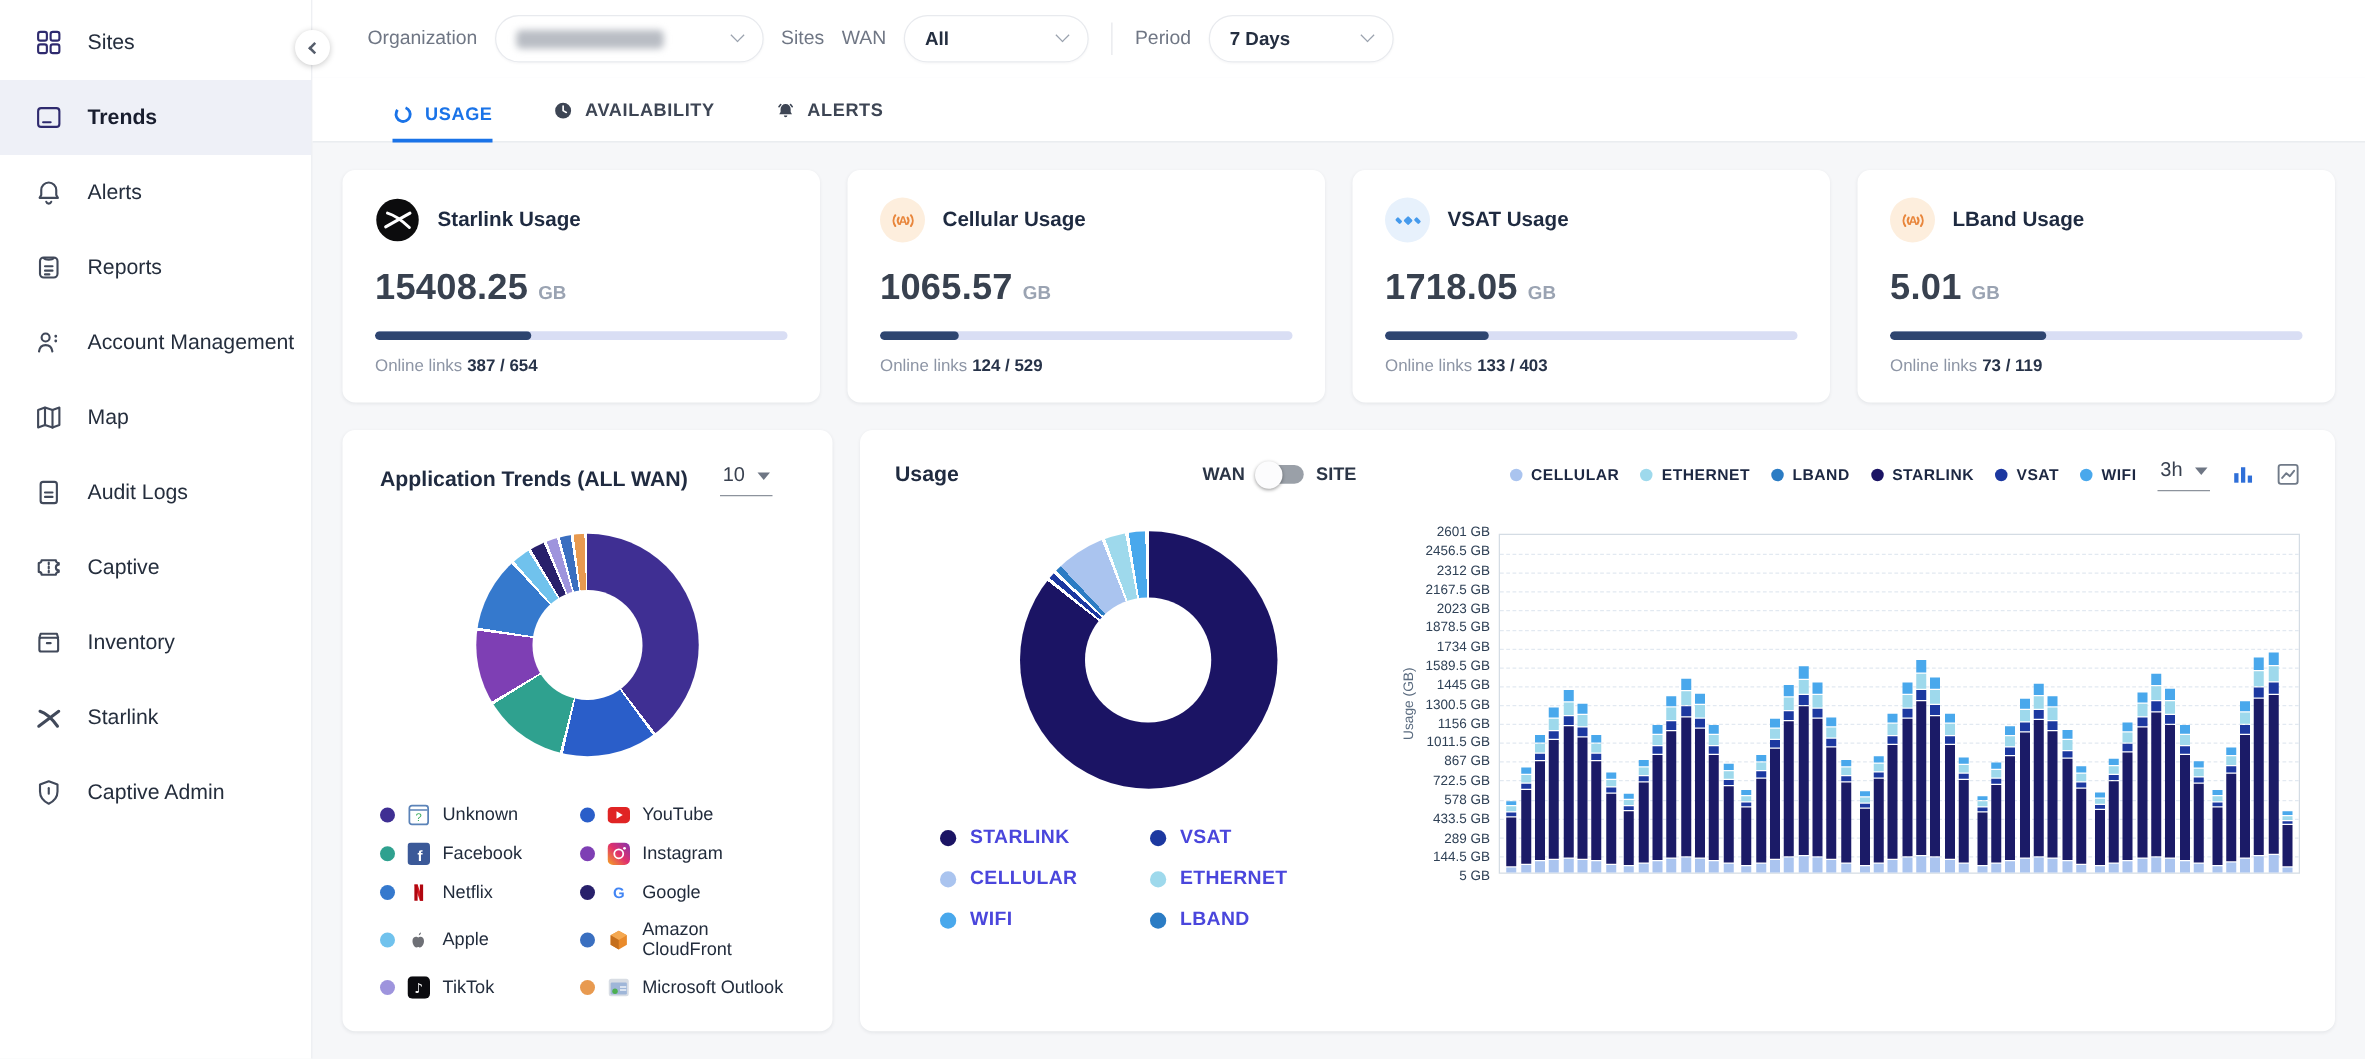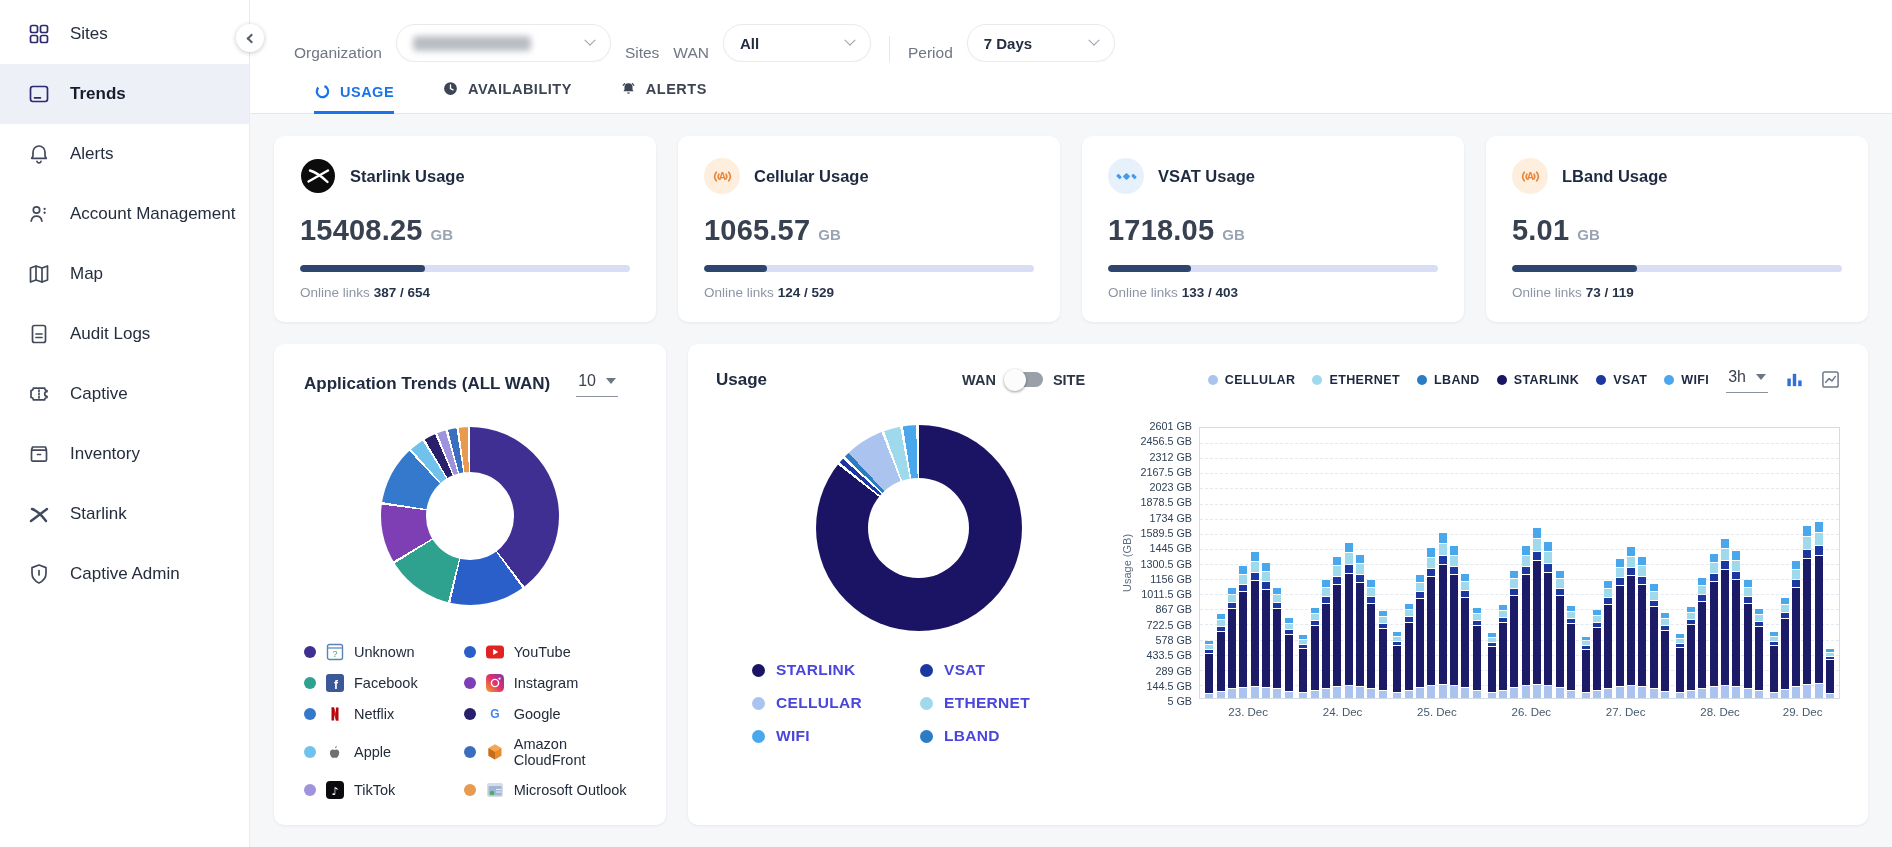--- a/index.html
+++ b/index.html
@@ -16,21 +16,21 @@
   .side-item.active { background:#eef0f7; font-weight:700; color:#181d2e; }
   .side-item .ic { width:24px; height:24px; flex:none; display:flex; }
   .side-item svg { width:24px; height:24px; }
   
   .main { flex:1; display:flex; flex-direction:column; position:relative; min-width:0; }
   .collapse-btn { position:absolute; left:-14px; top:24px; width:28px; height:28px; border-radius:50%;
                   background:#fff; box-shadow:0 1px 5px rgba(0,0,0,.22); display:flex; align-items:center;
                   justify-content:center; z-index:5; cursor:pointer; }
   .collapse-btn .chev { width:7px; height:7px; border-left:2px solid #555d6b; border-bottom:2px solid #555d6b;
                         transform:rotate(45deg); margin-left:3px; }
-  .filterbar { height:62px; background:#fff; display:flex; align-items:flex-end; gap:14px; padding-left:44px; flex:none; }
+  .filterbar { height:62px; background:#fff; display:flex; align-items:center; gap:14px; padding-left:44px; flex:none; }
   .f-label { font-size:15.5px; color:#6f7684; }
   .pill { display:flex; align-items:center; justify-content:space-between; gap:18px; min-width:110px;
           border:1px solid #e8eaee; border-radius:20px; height:38px; padding:0 16px;
           font-weight:700; font-size:15px; color:#242e40; box-shadow:0 1px 2px rgba(16,24,40,.04); cursor:pointer; }
   .pill .chev { width:8px; height:8px; border-right:1.8px solid #9aa2ae; border-bottom:1.8px solid #9aa2ae;
                 transform:rotate(45deg) translate(-2px,-2px); flex:none; }
   .blur-blob { width:118px; height:15px; border-radius:4px; background:#b9bdc4; filter:blur(3px); }
   .vdiv { width:1px; height:26px; background:#e6e8ec; margin:0 4px; }
   .tabbar { height:52px; background:#fff; border-bottom:1px solid #e4e7ec; display:flex; align-items:flex-end;
             gap:48px; padding-left:64px; flex:none; }
@@ -136,20 +136,30 @@
         <svg viewBox="0 0 24 24" fill="none" stroke="#41495a" stroke-width="1.7" stroke-linecap="round" stroke-linejoin="round">
           <path d="M12 4a6 6 0 0 0-6 6v4l-1.3 2.3h14.6L18 14v-4a6 6 0 0 0-6-6z"></path>
           <path d="M10 19.4a2.1 2.1 0 0 0 4 0"></path>
         </svg>
       </span>
       <span>Alerts</span>
     </div>
     <div class="side-item">
       <span class="ic">
         <svg viewBox="0 0 24 24" fill="none" stroke="#41495a" stroke-width="1.7" stroke-linecap="round" stroke-linejoin="round">
+          <rect x="5" y="4" width="14" height="16" rx="3"></rect>
+          <path d="M8 4.5c1.2 1.6 6.8 1.6 8 0"></path>
+          <path d="M9 11h6M9 14.5h6M9 17.5h3.5"></path>
+        </svg>
+      </span>
+      <span>Reports</span>
+    </div>
+    <div class="side-item">
+      <span class="ic">
+        <svg viewBox="0 0 24 24" fill="none" stroke="#41495a" stroke-width="1.7" stroke-linecap="round" stroke-linejoin="round">
           <circle cx="9.5" cy="8" r="3.2"></circle>
           <path d="M4.2 19.2c.5-3.3 2.6-5.1 5.3-5.1 2.8 0 4.9 1.8 5.4 5.1"></path>
           <path d="M17.6 6.8v.2M17.6 10.6v.2" stroke-width="2.2"></path>
         </svg>
       </span>
       <span>Account Management</span>
     </div>
     <div class="side-item">
       <span class="ic">
         <svg viewBox="0 0 24 24" fill="none" stroke="#41495a" stroke-width="1.7" stroke-linecap="round" stroke-linejoin="round">
@@ -1003,29 +1013,20 @@
                       <div class="bar">
                         <div class="seg" style="height: 3px; background: rgb(73, 168, 236);"></div>
                         <div class="seg" style="height: 3px; background: rgb(158, 217, 236);"></div>
                         <div class="seg" style="height: 2px; background: rgb(28, 56, 160);"></div>
                         <div class="seg" style="height: 33px; background: rgb(27, 27, 103);"></div>
                         <div class="seg" style="height: 4px; background: rgb(170, 196, 239);"></div>
                       </div>
                     </div>
                   </div>
                 </div>
-              <div class="x-labels" id="xLabels">
-                  <div style="flex-grow: 8; flex-basis: 0px;">23. Dec</div>
-                  <div style="flex-grow: 8; flex-basis: 0px;">24. Dec</div>
-                  <div style="flex-grow: 8; flex-basis: 0px;">25. Dec</div>
-                  <div style="flex-grow: 8; flex-basis: 0px;">26. Dec</div>
-                  <div style="flex-grow: 8; flex-basis: 0px;">27. Dec</div>
-                  <div style="flex-grow: 8; flex-basis: 0px;">28. Dec</div>
-                  <div style="flex-grow: 6; flex-basis: 0px;">29. Dec</div>
-                </div>
             </div>
           </div>
         </div>
       </div>
 
     </div>
   </div>
 </div>
 
 </body></html>

